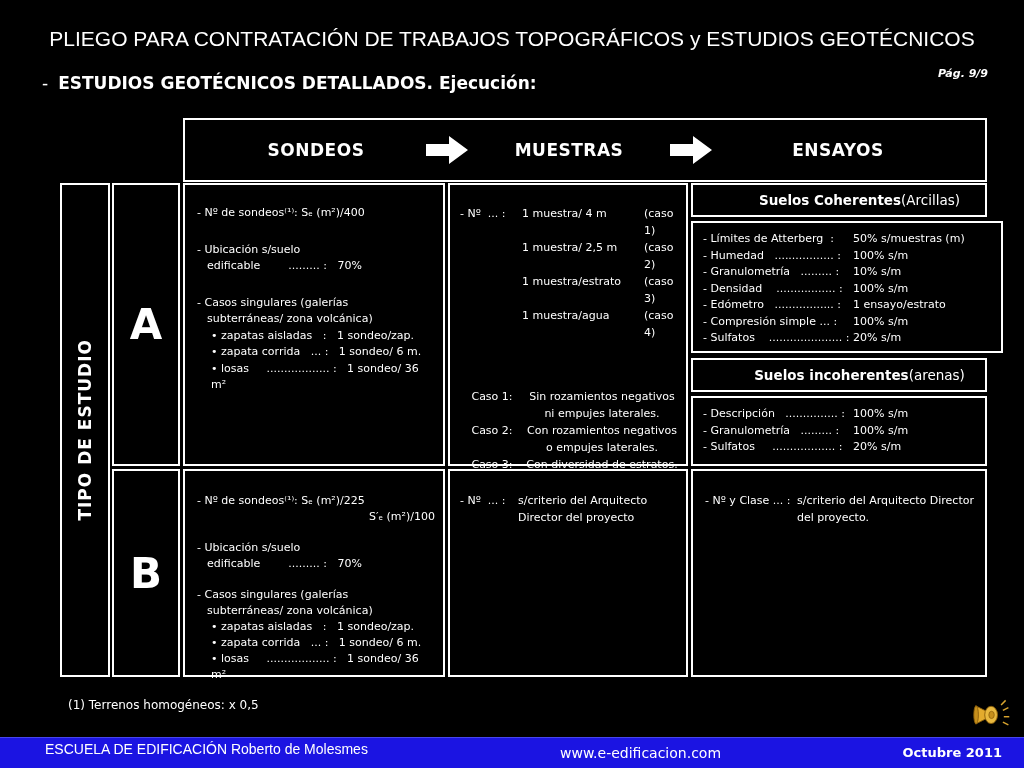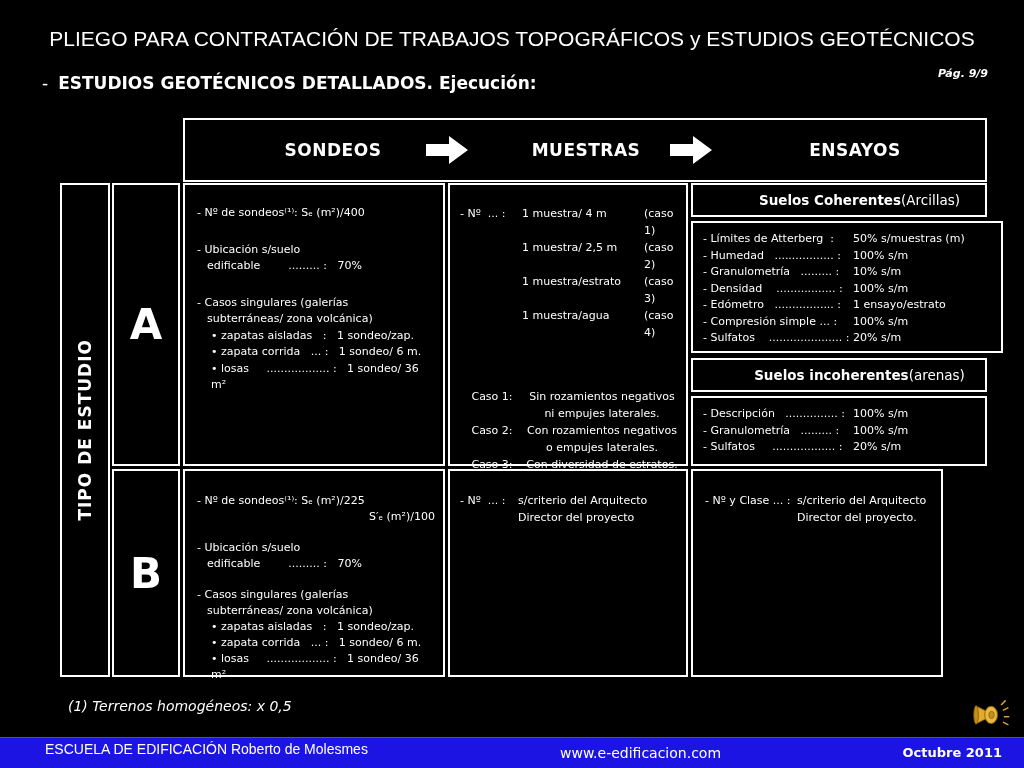--- a/index.html
+++ b/index.html
@@ -10,39 +10,39 @@
   .title{position:absolute;top:27px;left:0;width:100%;text-align:center;
          font-family:"Liberation Sans",sans-serif;font-size:21px;color:#fff;}
   .subtitle{position:absolute;top:73px;left:42px;font-size:17px;font-weight:bold;}
   .subtitle .dash{font-weight:normal;margin-right:10px;}
   .page-num{position:absolute;top:67px;right:36px;font-size:11px;font-weight:bold;font-style:italic;}
 
   
   .header-box{position:absolute;left:183px;top:118px;width:804px;height:64px;
               border:2px solid #fff;box-sizing:border-box;background:#000;}
   .hlabel{position:absolute;top:0;height:100%;display:flex;align-items:center;justify-content:center;
-          font-weight:bold;font-size:17px;letter-spacing:.5px;margin-left:17px;}
+          font-weight:bold;font-size:17px;letter-spacing:.5px;}
   .h1{left:0;width:262px}.h2{left:262px;width:244px}.h3{left:506px;width:294px}
   .harrow{position:absolute;top:50%;transform:translate(-50%,-50%);width:42px;height:30px;}
   .a1{left:262px}.a2{left:506px}
 
   
   .cell{position:absolute;border:2px solid #fff;box-sizing:border-box;background:#000;}
   #tipo{left:60px;top:183px;width:50px;height:494px;display:flex;align-items:center;justify-content:center;}
   #tipo .vtext{writing-mode:vertical-rl;transform:rotate(180deg);font-weight:bold;font-size:17px;letter-spacing:1px;}
   #cellA{left:112px;top:183px;width:68px;height:283px;display:flex;align-items:center;justify-content:center;
          font-size:42px;font-weight:bold;}
   #cellB{left:112px;top:469px;width:68px;height:208px;display:flex;align-items:center;justify-content:center;
          font-size:42px;font-weight:bold;}
   #sonA{left:183px;top:183px;width:262px;height:283px;padding:20px 8px 0 12px;}
   #mueA{left:448px;top:183px;width:240px;height:283px;padding:20px 6px 0 10px;}
   #ensA{position:absolute;left:691px;top:183px;width:296px;height:283px;}
   #sonB{left:183px;top:469px;width:262px;height:208px;padding:22px 8px 0 12px;}
   #mueB{left:448px;top:469px;width:240px;height:208px;padding:22px 6px 0 10px;}
-  #ensB{left:691px;top:469px;width:252px;height:208px;padding:22px 6px 0 12px;}
+  #ensB{left:691px;top:469px;width:296px;height:208px;padding:22px 6px 0 12px;}
 
   
   .etitle{position:absolute;left:0;width:296px;height:34px;border:2px solid #fff;box-sizing:border-box;
           display:flex;align-items:center;justify-content:center;font-size:13.5px;background:#000;padding-left:41px;}
   .etitle .tb{font-weight:bold;}
   #ens-t1{top:0;} #ens-i1{position:absolute;top:38px;left:0;width:312px;height:132px;border:2px solid #fff;
           box-sizing:border-box;padding:8px 4px 0 10px;background:#000;}
   #ens-t2{top:175px;} #ens-i2{position:absolute;top:213px;left:0;width:296px;height:70px;border:2px solid #fff;
           box-sizing:border-box;padding:8px 4px 0 10px;background:#000;}
 
@@ -56,21 +56,21 @@
   .casos{margin-top:47px;text-align:center;}
   .crow{display:grid;grid-template-columns:64px 1fr;font-size:11px;line-height:17px;}
   .erow{display:grid;grid-template-columns:150px 1fr;font-size:11px;line-height:16.5px;}
   .erow span{white-space:pre-wrap;}
   .brow{display:grid;font-size:11px;line-height:16.5px;}
   .brow span{white-space:pre-wrap;}
   #mueB .brow{grid-template-columns:58px 1fr;}
   #ensB .brow{grid-template-columns:92px 1fr;}
 
   
-  .footnote{position:absolute;left:68px;top:698px;font-size:14px;font-style:italic;}
+  .footnote{position:absolute;left:68px;top:698px;font-size:12px;}
   .footer-bar{position:absolute;left:0;bottom:0;width:1024px;height:30px;background:#1b14e2;
               border-top:1px solid #4745ee;}
   .footer-school{position:absolute;left:45px;top:3px;font-family:"Liberation Sans",sans-serif;font-size:14px;color:#fff;}
   .footer-url{position:absolute;left:560px;top:7px;font-size:14px;color:#fff;}
   .footer-date{position:absolute;right:22px;top:7px;font-size:13px;font-weight:bold;color:#fff;}
   .speaker{position:absolute;left:972px;top:693px;width:40px;height:42px;}
 </style>
 </head>
 <body>
 

